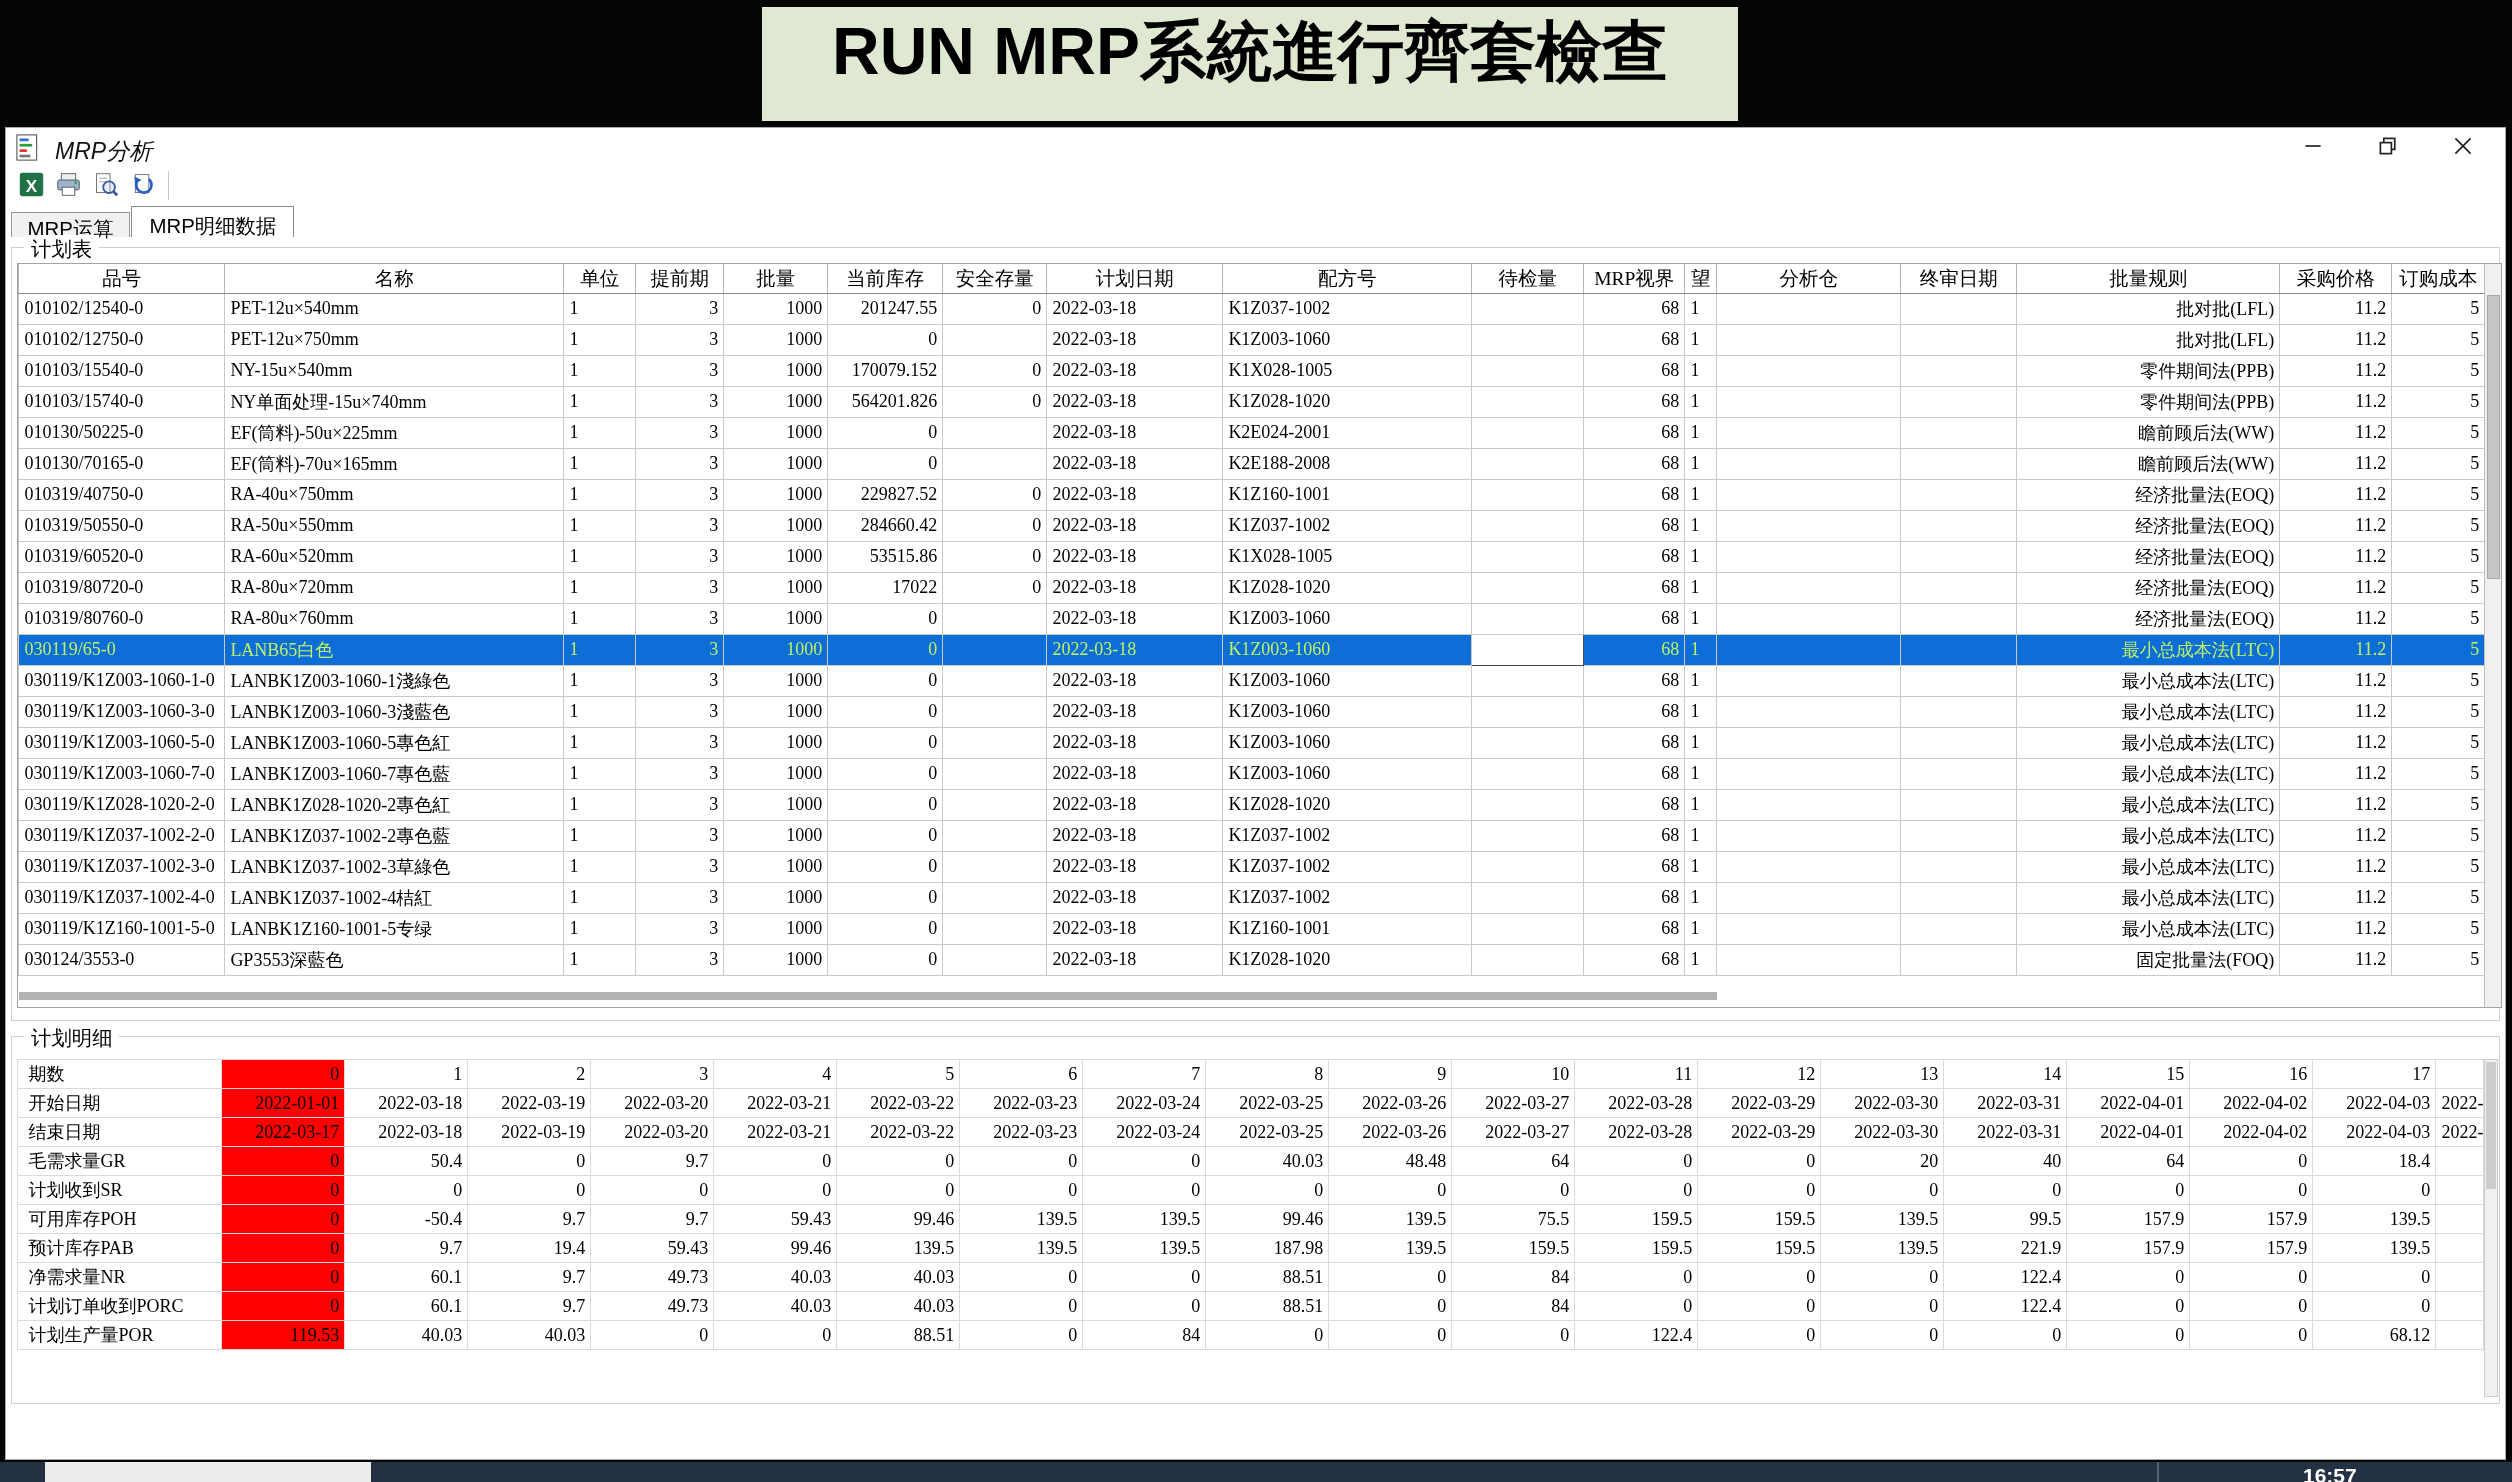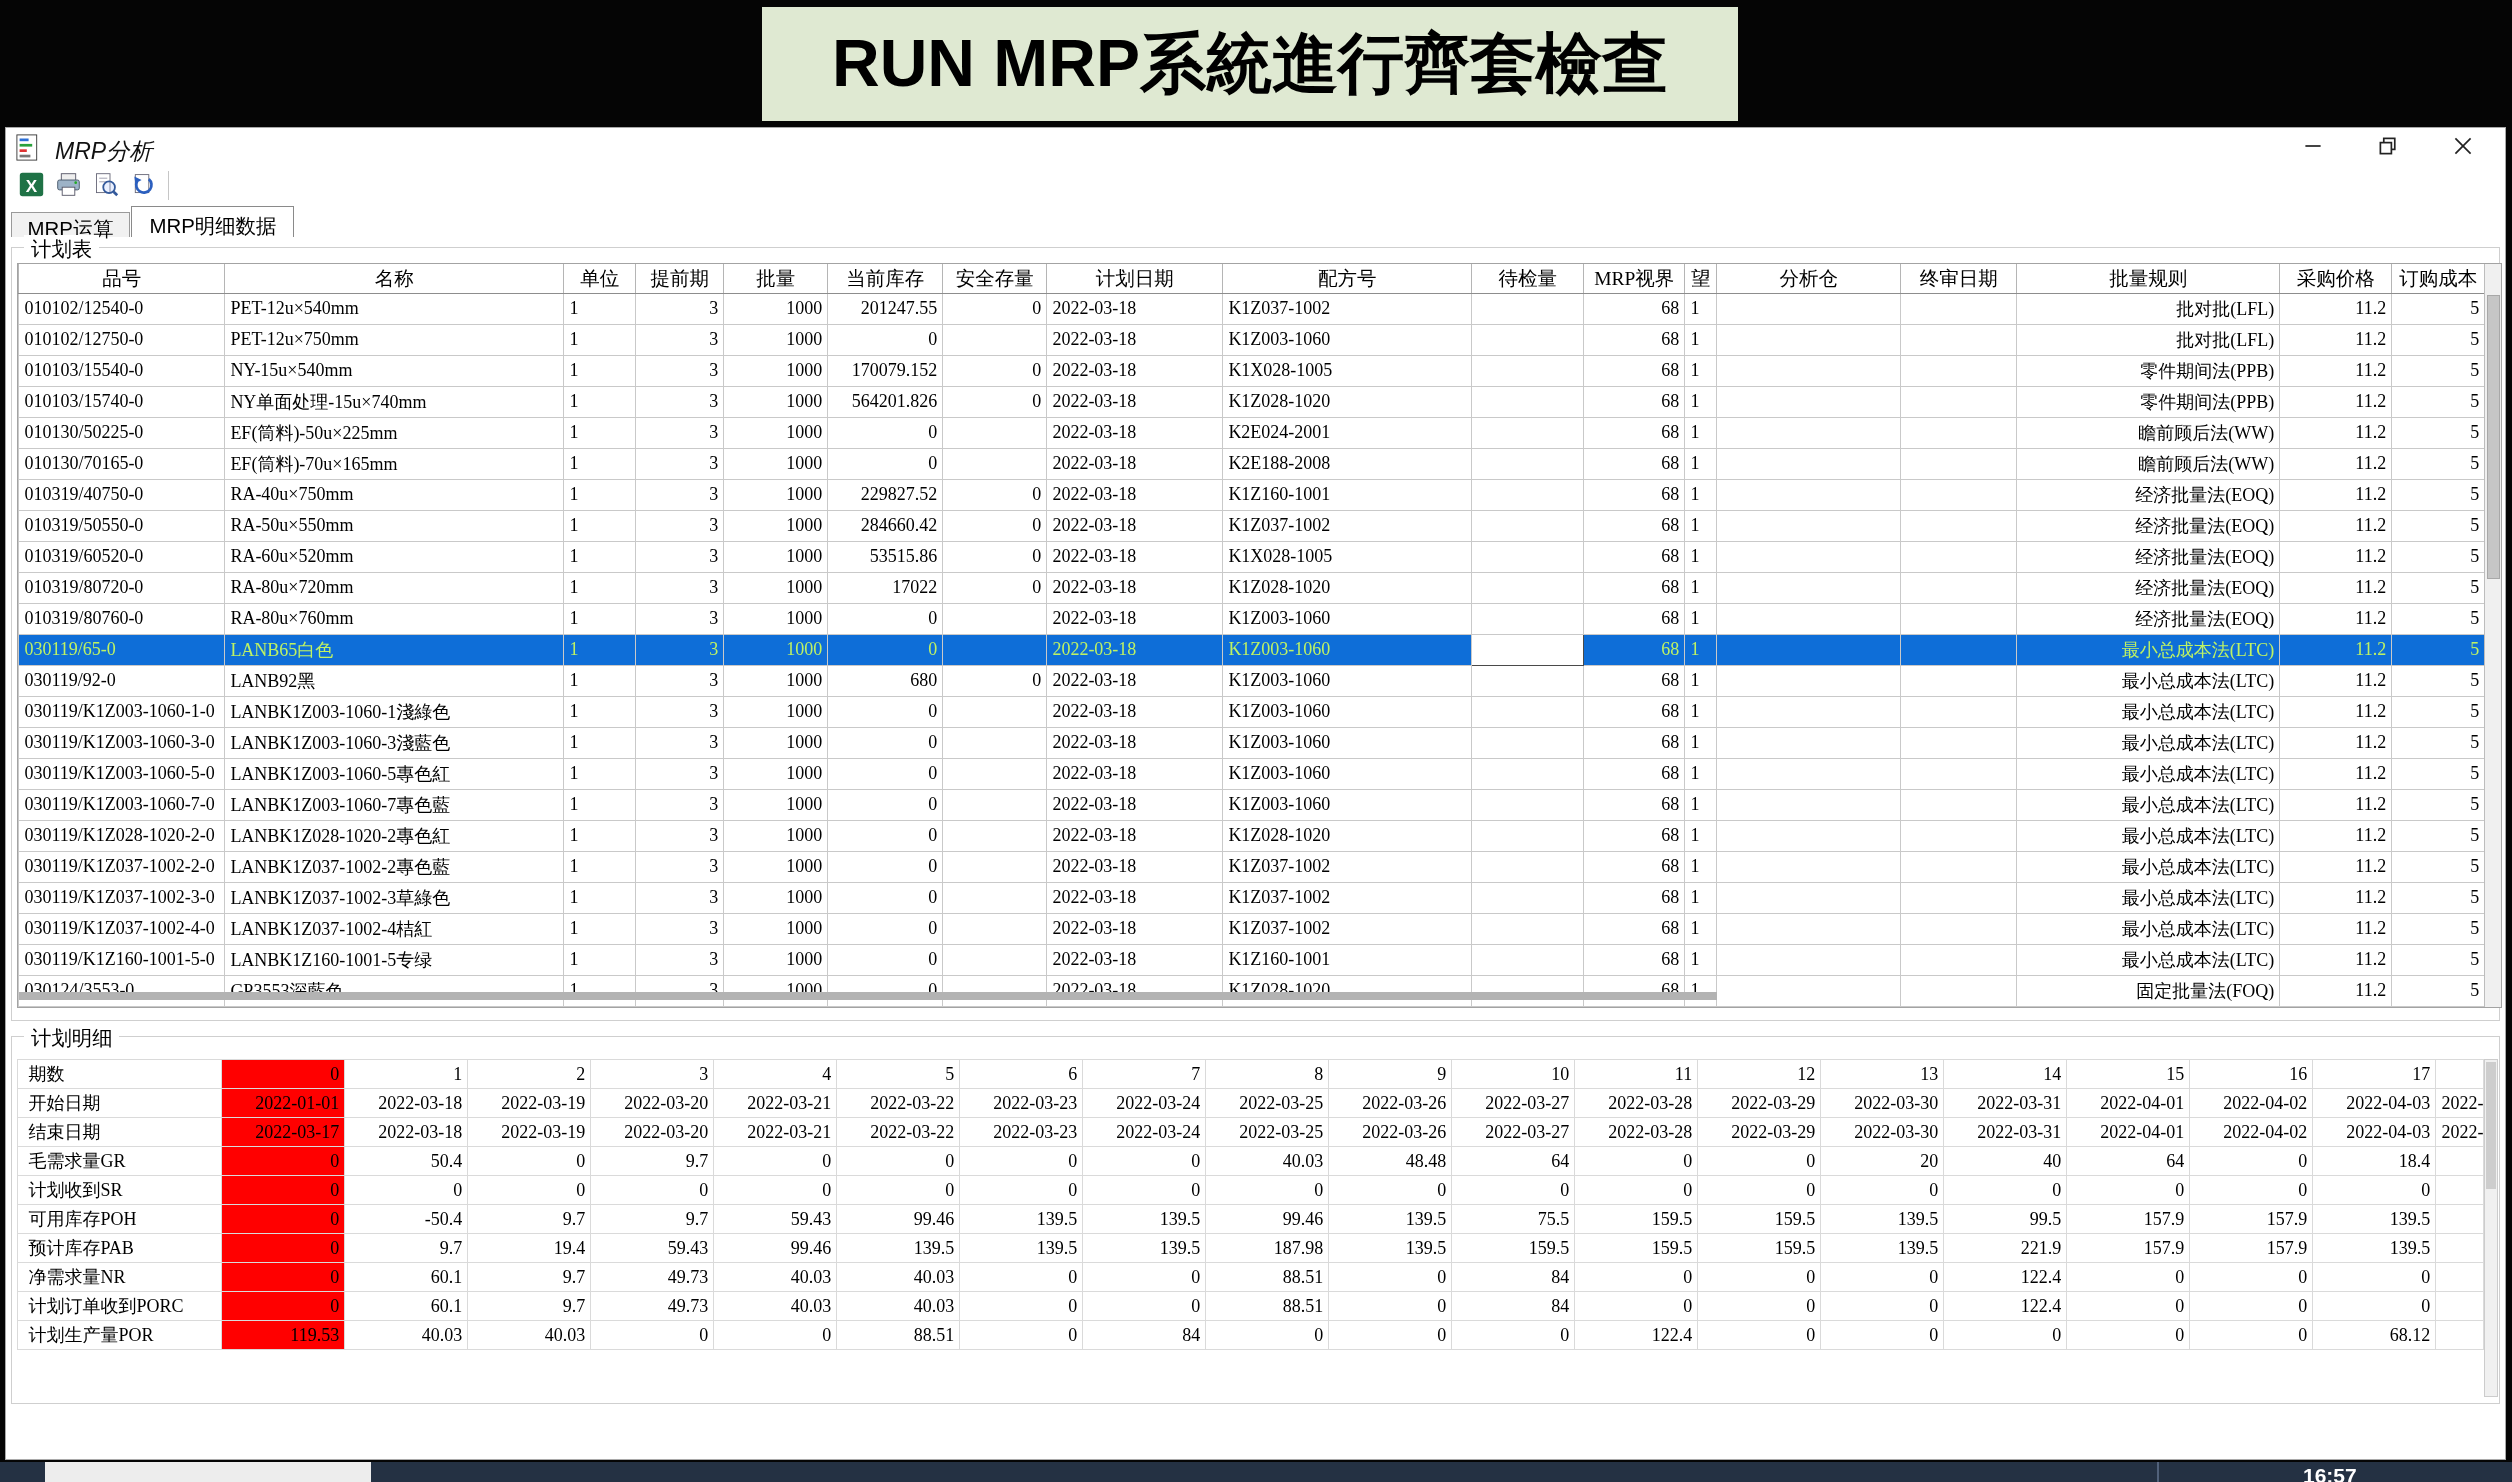--- a/index.html
+++ b/index.html
@@ -2,21 +2,21 @@
 <html style="font-size:13.6px"><head>
 <meta charset="utf-8">
 <style>
   * { margin:0; padding:0; box-sizing:border-box; }
   body { background:#000; }
   .stage { position:relative; width:2512px; height:1482px; background:#050505; overflow:hidden;
            font-family:"Liberation Sans","DejaVu Sans",sans-serif; color:#000; }
 
   
   .banner { position:absolute; left:762px; top:6.8px; width:976px; height:114px;
-            background:#dfe9d2; display:flex; align-items:center; justify-content:center; }
+            background:#dfe9d2; display:flex; align-items:flex-start; justify-content:center; }
   .banner span { font-size:66px; font-weight:bold; white-space:nowrap; }
 
   
   .app-window { position:absolute; left:5.1px; top:127px; width:2501px; height:1333px;
                 background:#fff; border:1.7px solid #a9a9a9; }
 
   .titlebar { position:absolute; left:0; top:0; right:0; height:39px; background:#fff; }
   .app-icon { position:absolute; left:10.2px; top:6px; width:27px; height:27px; }
   .window-title { position:absolute; left:49px; top:7.6px; font-size:23px; color:#111;font-style:italic; }
   .win-controls { position:absolute; right:5.1px; top:0; height:39px; display:flex; }
@@ -432,39 +432,20 @@
                 <td class="ar editcell"></td>
                 <td class="ar">68</td>
                 <td class="al">1</td>
                 <td class="al"></td>
                 <td class="al"></td>
                 <td class="ar">最小总成本法(LTC)</td>
                 <td class="ar">11.2</td>
                 <td class="ar">5</td>
               </tr>
               <tr>
-                <td class="al">030119/92-0</td>
-                <td class="al">LANB92黑</td>
-                <td class="al">1</td>
-                <td class="ar">3</td>
-                <td class="ar">1000</td>
-                <td class="ar">680</td>
-                <td class="ar">0</td>
-                <td class="al">2022-03-18</td>
-                <td class="al">K1Z003-1060</td>
-                <td class="ar"></td>
-                <td class="ar">68</td>
-                <td class="al">1</td>
-                <td class="al"></td>
-                <td class="al"></td>
-                <td class="ar">最小总成本法(LTC)</td>
-                <td class="ar">11.2</td>
-                <td class="ar">5</td>
-              </tr>
-              <tr>
                 <td class="al">030119/K1Z003-1060-1-0</td>
                 <td class="al">LANBK1Z003-1060-1淺綠色</td>
                 <td class="al">1</td>
                 <td class="ar">3</td>
                 <td class="ar">1000</td>
                 <td class="ar">0</td>
                 <td class="ar"></td>
                 <td class="al">2022-03-18</td>
                 <td class="al">K1Z003-1060</td>
                 <td class="ar"></td>

